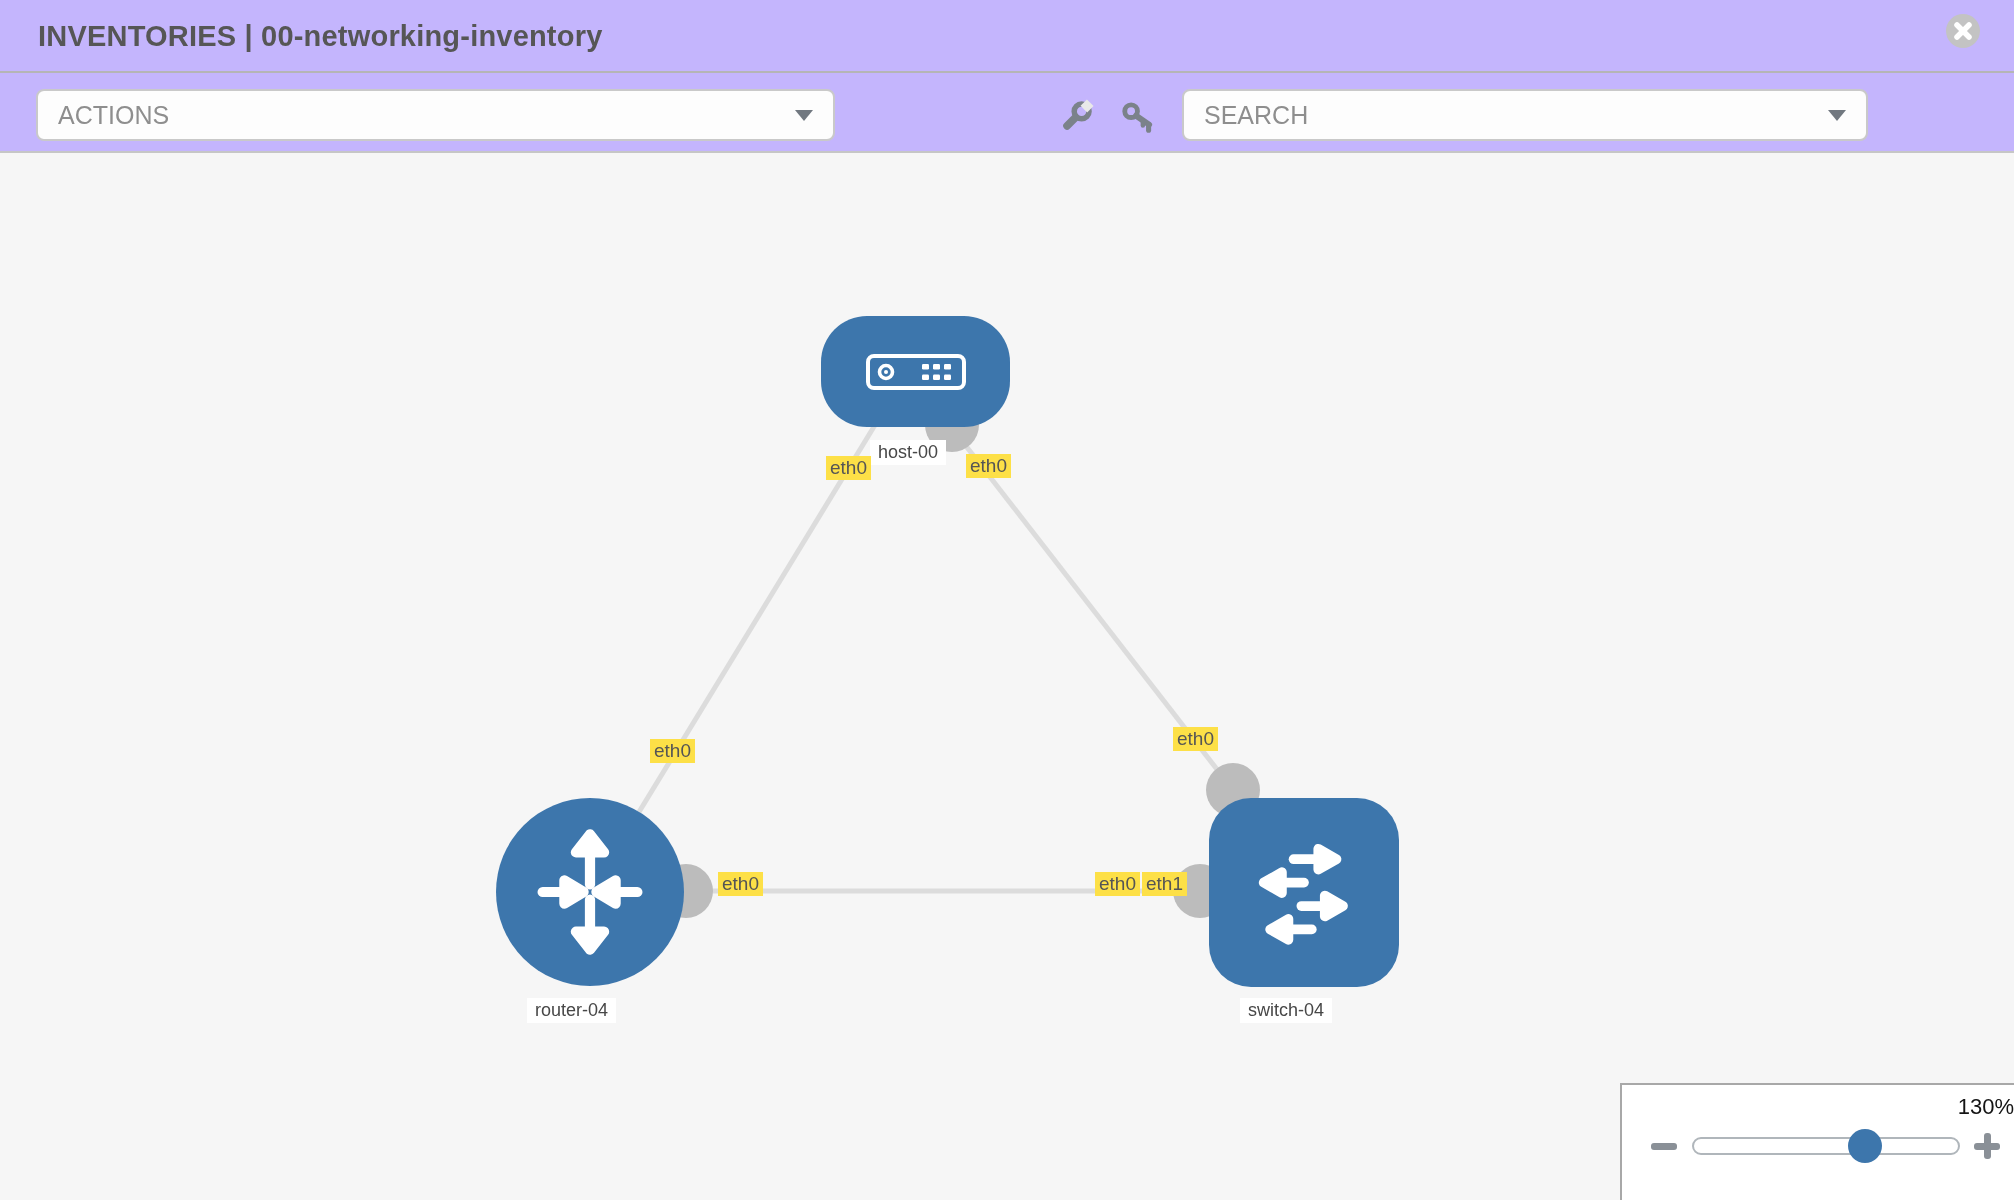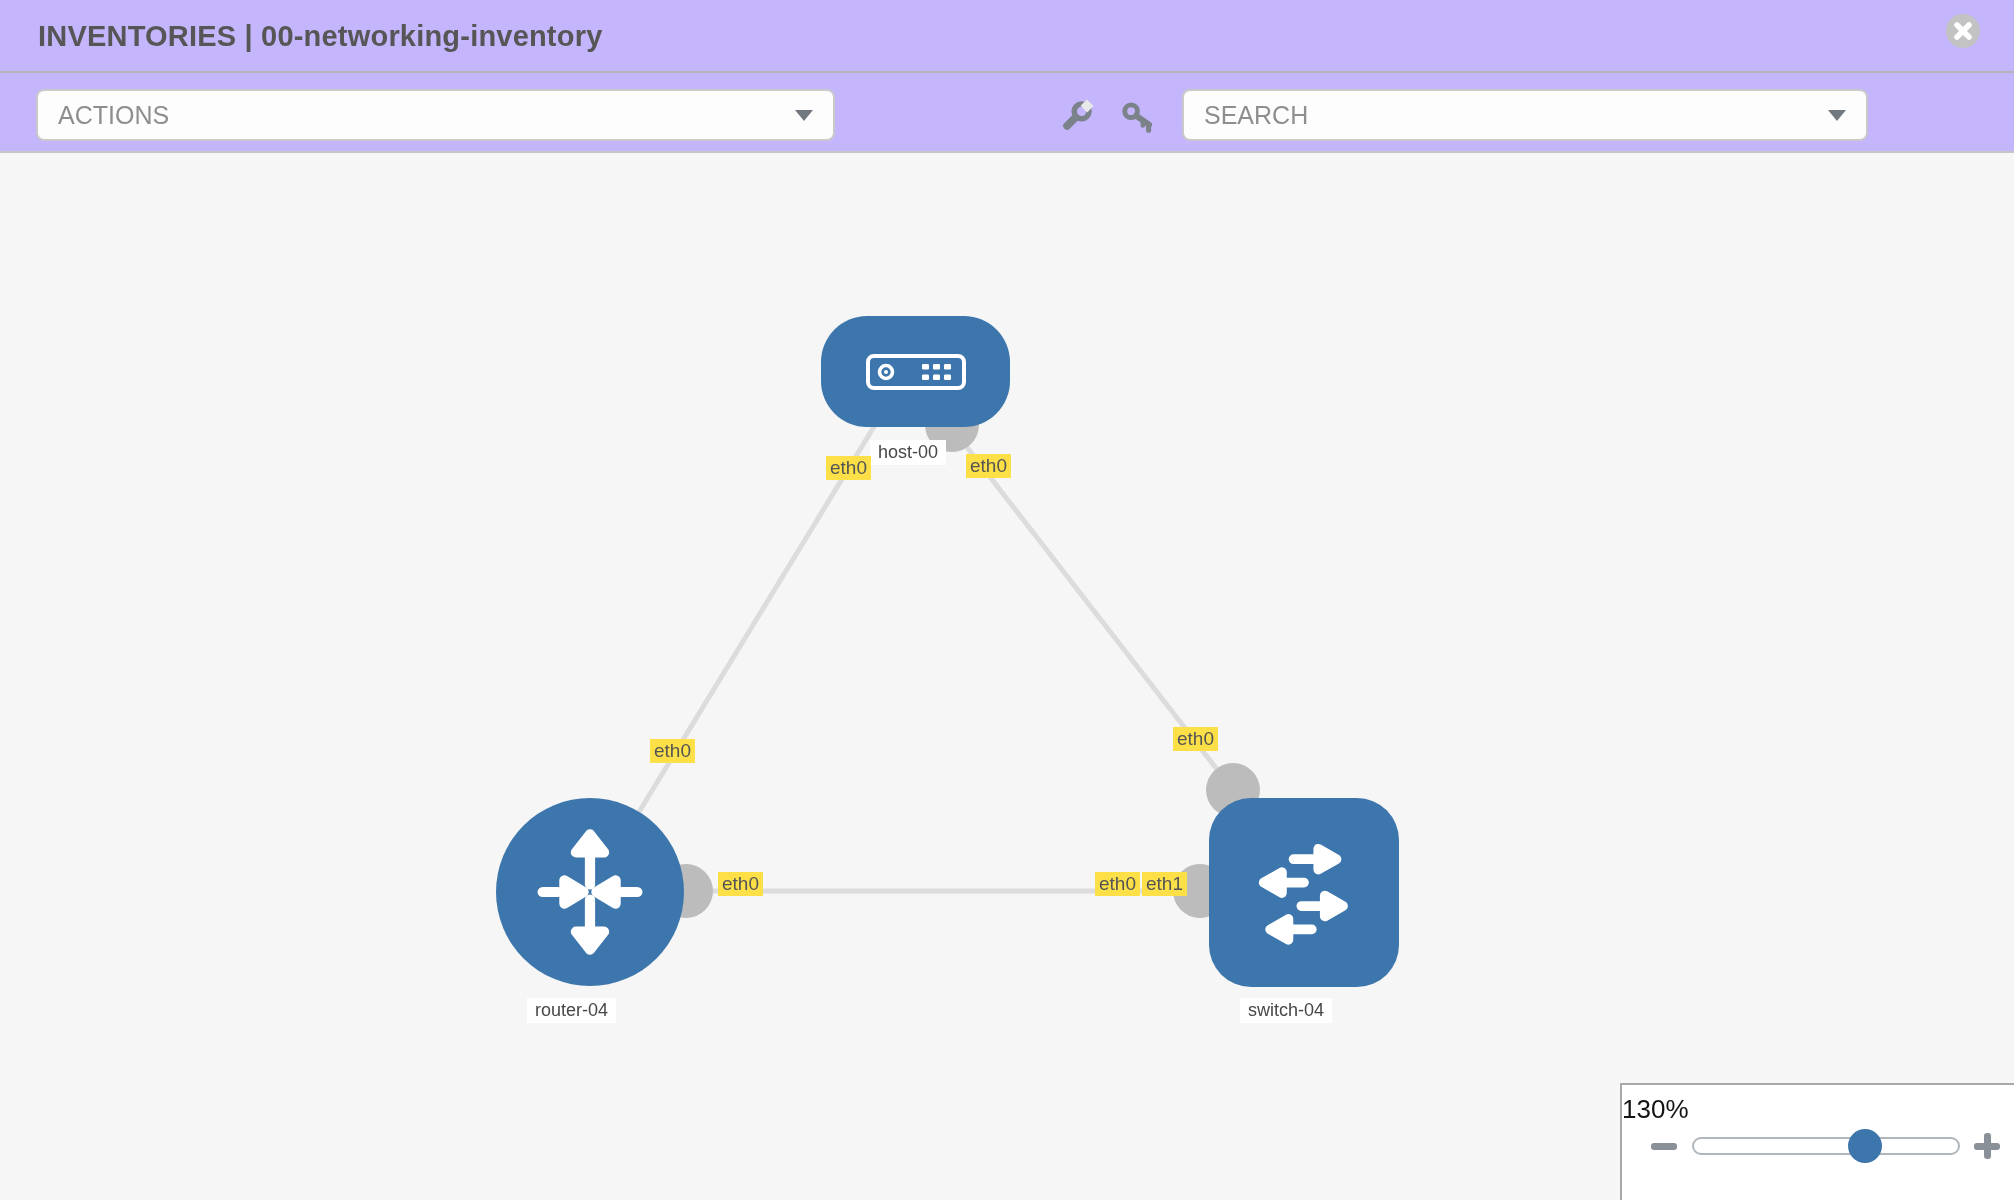--- a/index.html
+++ b/index.html
@@ -51,22 +51,22 @@
   .if-host-right   { left:966px;  top:301px; }
   .if-mid-left     { left:650px;  top:586px; }
   .if-mid-right    { left:1173px; top:574px; }
   .if-router-side  { left:718px;  top:719px; }
   .if-switch-back  { left:1095px; top:719px; z-index:1; }
   .if-switch-front { left:1112px; top:719px; z-index:2;margin-left:30px; }
 
   
   .zoom-panel { position:absolute; left:1620px; top:930px; width:394px; height:117px;
                 background:#ffffff; border-top:2px solid #a8a8a8; border-left:2px solid #a8a8a8; }
-  .zoom-percent { position:absolute; top:9px; left:0; width:100%; text-align:left;
-                  font-size:26px; color:#141414; }
+  .zoom-percent { position:absolute; top:9px; left:0; width:100%; text-align:right;
+                  font-size:22px; color:#141414; }
   .zoom-minus { position:absolute; left:29px; top:58px; width:26px; height:7px;
                 border-radius:3px; background:#8a9097; cursor:pointer; }
   .zoom-track { position:absolute; left:70px; top:52px; width:268px; height:18px;
                 background:#ffffff; border:2px solid #b0b6bb; border-radius:10px; cursor:pointer; }
   .zoom-thumb { position:absolute; left:226px; top:44px; width:34px; height:34px;
                 border-radius:50%; background:var(--node-blue,#3d76ac); cursor:grab; }
   .zoom-plus { position:absolute; left:352px; top:48px; width:26px; height:26px; cursor:pointer; }
   .zoom-plus i { position:absolute; background:#8a9097; border-radius:3px; }
   .zoom-plus .h { left:0; top:9.5px; width:26px; height:7px; }
   .zoom-plus .v { left:9.5px; top:0; width:7px; height:26px; }

